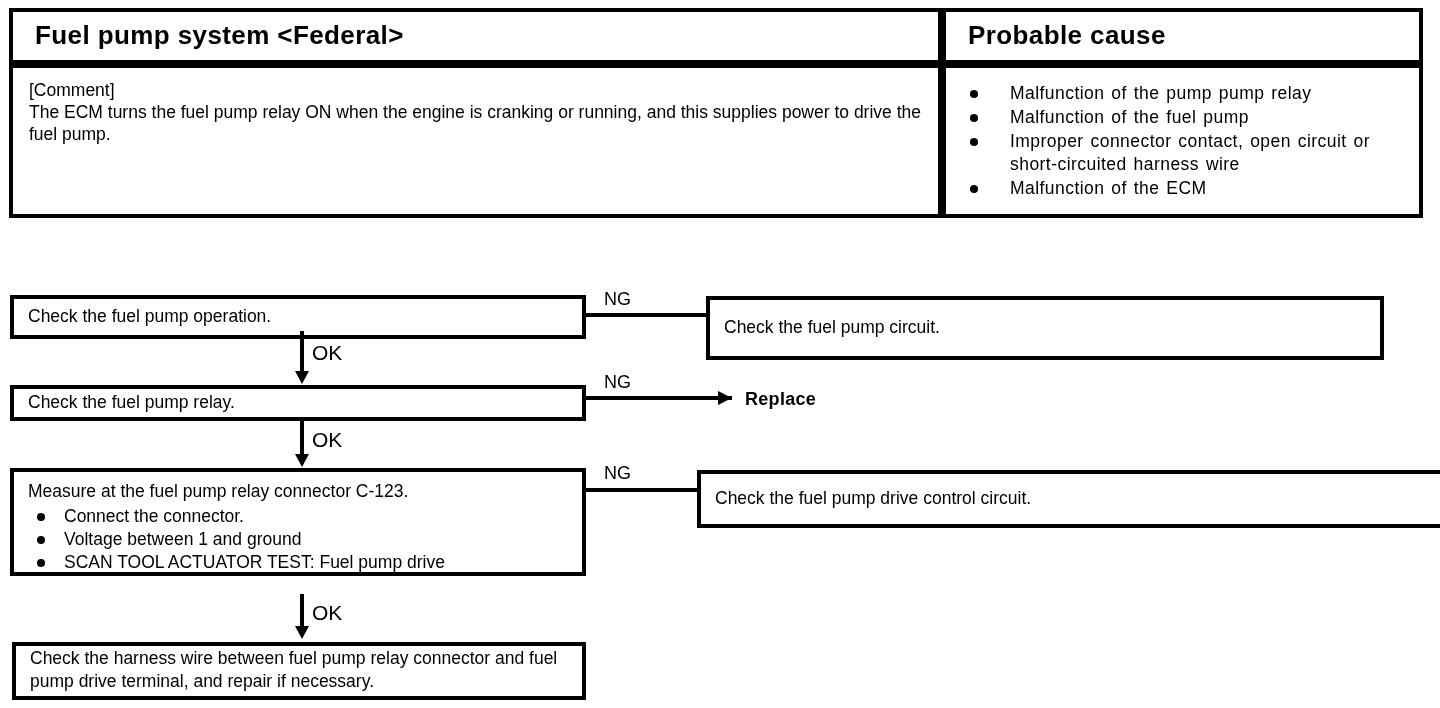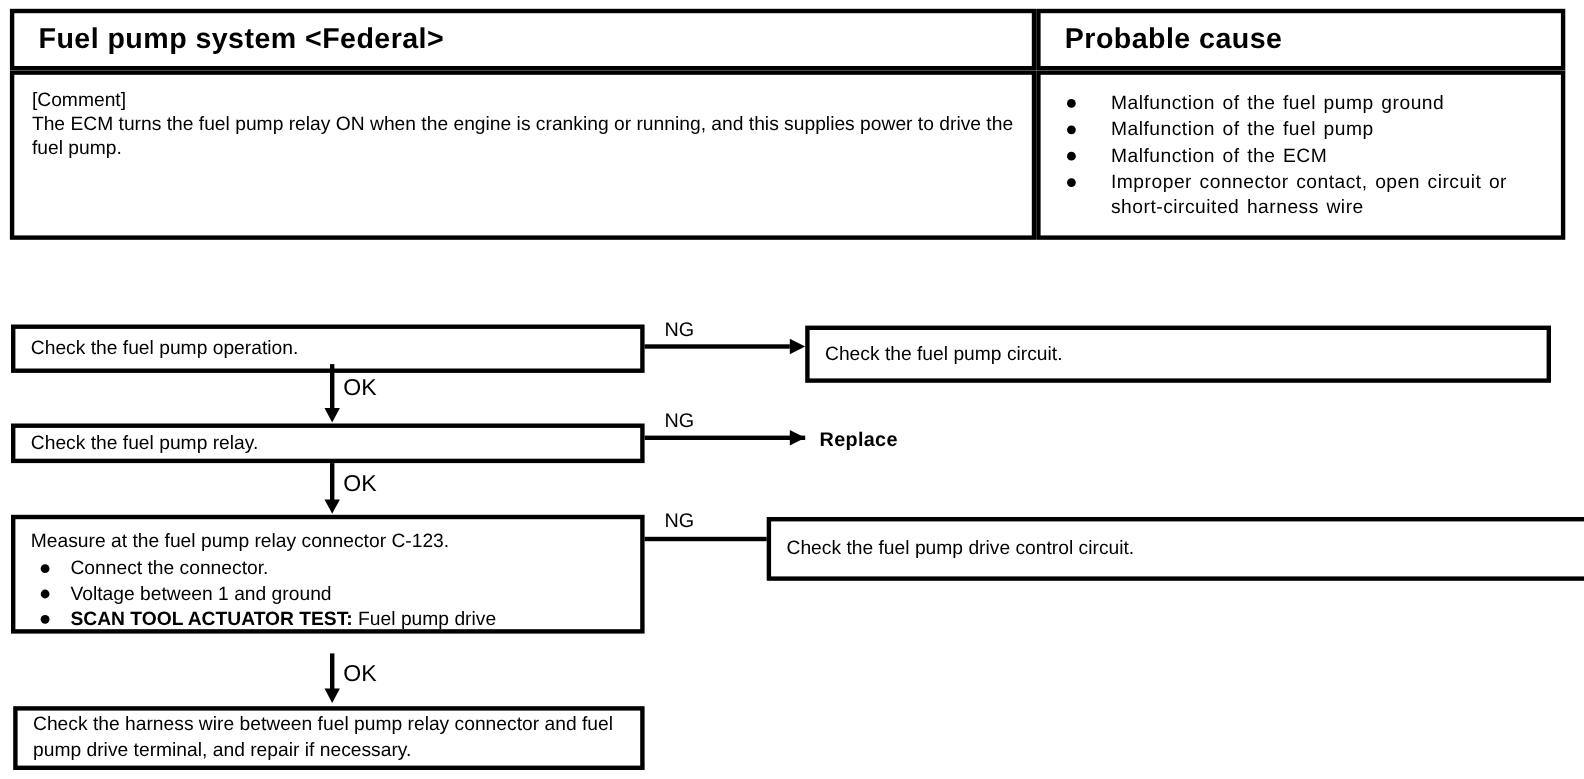--- a/index.html
+++ b/index.html
@@ -118,21 +118,21 @@
     transform: translateY(-52%);
   }
 
   
   #box-op     { left: 10px; top: 295px; width: 576px; height: 44px; }
   #box-relay  { left: 10px; top: 385px; width: 576px; height: 36px; }
   #box-meas   { left: 10px; top: 468px; width: 576px; height: 108px; }
   #box-harn   { left: 12px; top: 642px; width: 574px; height: 58px; }
 
   
-  #box-circ   { left: 732px; top: 296px; width: 678px; height: 52px; text-decoration: underline; }
+  #box-circ   { left: 706px; top: 296px; width: 678px; height: 64px; text-decoration: underline; }
   #box-drive  { left: 697px; top: 470px; width: 790px; height: 58px; }
 
   
   #meas-list {
     margin: 2px 0 0 0;
     padding: 0;
     list-style: none;
   }
   #meas-list li {
     position: relative;
@@ -147,21 +147,21 @@
     top: 8px;
     width: 8px;
     height: 8px;
     background: #000;
     border-radius: 50%;
   }
   #meas-list li .cont {
     display: block;
     padding-left: 0;
   }
-  .b { font-weight: bold; margin-top: 12px; }
+  .b { font-weight: normal; margin-top: 12px; }
 
   
   .vline {
     position: absolute;
     width: 4px;
     background: #000;
   }
   .hline {
     position: absolute;
     height: 4px;
@@ -217,33 +217,33 @@
     <div id="comment-block">
       <span class="cm-label">[Comment]</span>
       <span class="cm-body">The ECM turns the fuel pump relay ON when the engine is cranking or running, and this supplies power to drive the fuel pump.</span>
     </div>
   </div>
 
   <div class="tbl-cell" id="body-right">
     <ul id="cause-list">
       <li>
         <span class="bullet"></span>
-        <span>Malfunction of the fuel pump ground</span>
+        <span>Malfunction of the pump pump relay</span>
       </li>
       <li>
         <span class="bullet"></span>
         <span>Malfunction of the fuel pump</span>
       </li>
       <li>
         <span class="bullet"></span>
-        <span>Malfunction of the ECM</span>
+        <span>Improper connector contact, open circuit or short-circuited harness wire</span>
       </li>
       <li>
         <span class="bullet"></span>
-        <span>Improper connector contact, open circuit or short-circuited harness wire</span>
+        <span>Malfunction of the ECM</span>
       </li>
     </ul>
   </div>
 
 </div>
 
 <div id="flow">
 
   <div class="fbox vcenter" id="box-op">
     <div class="ftext">Check the fuel pump operation.</div>

